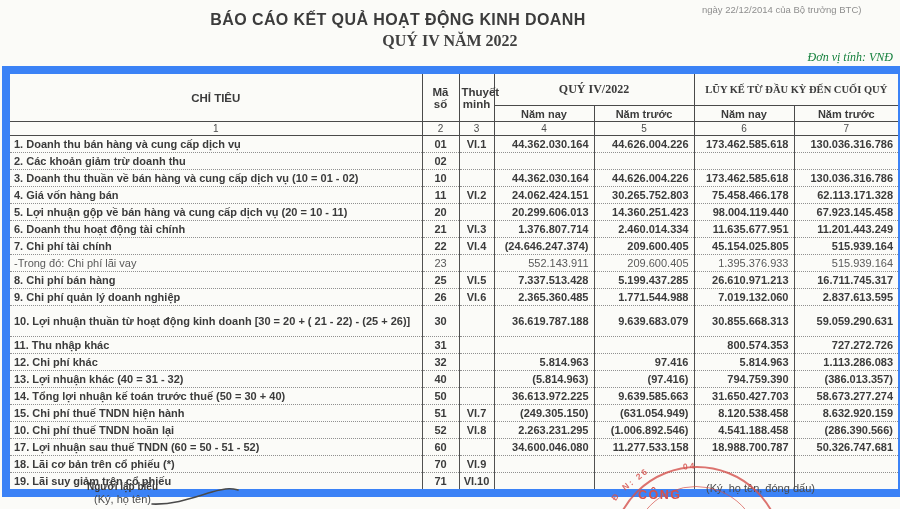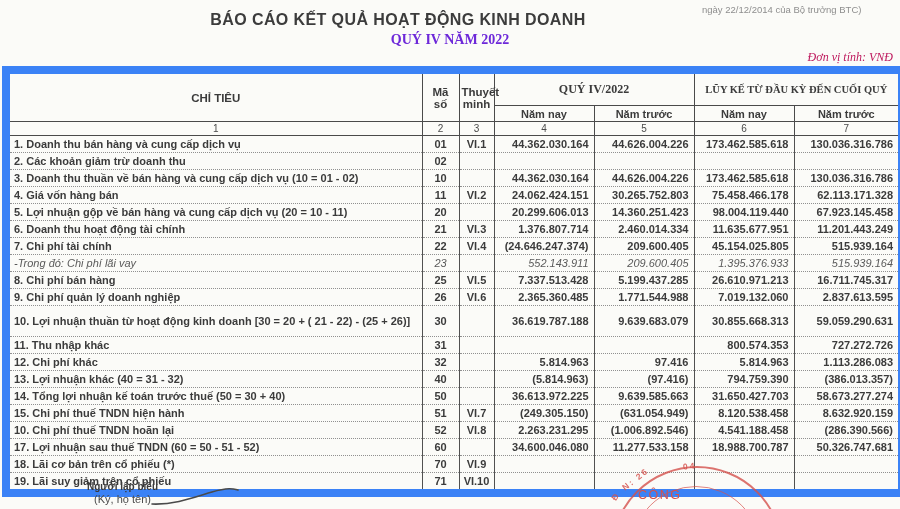--- a/index.html
+++ b/index.html
@@ -8,23 +8,23 @@
     background:#fbfbf8;color:#3d3d3d;
     font-family:"Liberation Sans",sans-serif;
     -webkit-font-smoothing:antialiased;
   }
   .page{position:absolute;inset:0;padding-left:36px;}
 
   .top-note{position:absolute;top:4px;left:702px;font-size:9.5px;color:#8e8e8e;}
   .title{position:absolute;top:11px;left:0;width:796px;text-align:center;
          font-size:16px;font-weight:bold;letter-spacing:.4px;color:#3c3c3c;}
   .subtitle{position:absolute;top:32px;left:0;width:900px;text-align:center;
-         font-family:"Liberation Serif",serif;font-weight:bold;font-size:14px;color:#6d28d9;}
+         font-family:"Liberation Serif",serif;font-weight:bold;font-size:16px;color:#404040;}
   .unit-note{position:absolute;top:50px;right:7px;font-style:italic;
-         font-family:"Liberation Serif",serif;font-size:12px;color:#be185d;}
+         font-family:"Liberation Serif",serif;font-size:12px;color:#15803d;}
 
   table.report{
     position:absolute;top:66px;left:2px;width:896px;
     border-collapse:collapse;table-layout:fixed;
     border:8px solid #3b82f6;
   }
   col.c-label{width:416px;} col.c-maso{width:37px;} col.c-tm{width:35px;}
   col.c-n1{width:100px;} col.c-n2{width:100px;} col.c-n3{width:100px;} col.c-n4{width:108px;}
 
   thead th{border:1px solid #4a4a4a;font-weight:bold;color:#3b3b3b;padding:0 2px;}
@@ -37,39 +37,39 @@
   tbody td{
     border-right:1px solid #515151;border-bottom:1px dotted #909090;
     font-size:11px;font-weight:bold;height:16px;padding:0 5px;
     color:#3b3b3b;line-height:13px;vertical-align:middle;
     white-space:normal;overflow:hidden;
   }
   tbody tr:last-child td{border-bottom:none;}
   tbody td.label{text-align:left;padding-left:4px;margin-top:40px;}
   tbody td.center{text-align:center;padding:0 1px;}
   tbody td.num{text-align:right;}
-  tbody tr.italic td{font-style:italic;font-weight:normal;color:#5a5a5a;}
+  tbody tr.italic td{font-weight:normal;color:#5a5a5a;}
   tbody tr.tall td{height:30px;}
 
   .date-line{position:absolute;top:465px;right:53px;font-style:italic;
       font-family:"Liberation Serif",serif;font-size:12.5px;color:#3f3f3f;}
   .signer{position:absolute;top:481px;text-align:center;}
   .signer .s-title{font-size:10px;font-weight:bold;color:#3b3b3b;}
   .signer .s-note{font-size:11px;color:#4a4a4a;margin-top:1px;}
   .signer-0{left:45px;width:155px;}
   .signer-1{left:389px;width:155px;margin-top:38px;}
   .signer-2{left:678px;width:165px;}
 
   .stamp{position:absolute;left:0;top:0;width:900px;height:509px;pointer-events:none;}
   .stamp-outer{position:absolute;left:611px;top:466px;width:168px;height:168px;
       border-radius:50%;border:2px solid rgba(213,81,76,.8);}
   .stamp-inner{position:absolute;left:631px;top:486px;width:128px;height:128px;
       border-radius:50%;border:1.5px solid rgba(213,81,76,.7);}
   .stamp-cong{position:absolute;left:638px;top:488px;color:#d5514c;
-      font-weight:normal;font-size:12.5px;letter-spacing:1.5px;}
+      font-weight:bold;font-size:12.5px;letter-spacing:1.5px;}
   .arc-frag{position:absolute;color:rgba(213,81,76,.85);font-size:8.5px;font-weight:bold;}
   .arc-1{left:612px;top:492px;transform:rotate(-55deg);}
   .arc-2{left:620px;top:474px;transform:rotate(-38deg);letter-spacing:2px;}
   .arc-3{left:683px;top:461px;transform:rotate(-6deg);letter-spacing:2px;}
 
   .sig-svg{position:absolute;left:150px;top:484px;}
 </style>
 </head>
 <body>
 
@@ -301,20 +301,21 @@
 
   <div class="signer signer-0">
     <div class="s-title">Người lập biểu</div>
     <div class="s-note">(Ký, họ tên)</div>
   </div>
   <div class="signer signer-1">
     <div class="s-title">Kế toán trưởng</div>
     <div class="s-note">(Ký, họ tên)</div>
   </div>
   <div class="signer signer-2">
+    <div class="s-note">(Ký, họ tên, đóng dấu)</div>
   </div>
 
   <svg class="sig-svg" width="90" height="24">
     <path d="M2 20 C 25 21, 45 13, 62 8 S 84 5, 88 6" fill="none" stroke="#4a4a4a" stroke-width="1.6" stroke-linecap="round"></path>
   </svg>
 
   <div class="stamp">
     <div class="stamp-outer"></div>
     <div class="stamp-inner"></div>
     <span class="stamp-cong">CÔNG</span>

